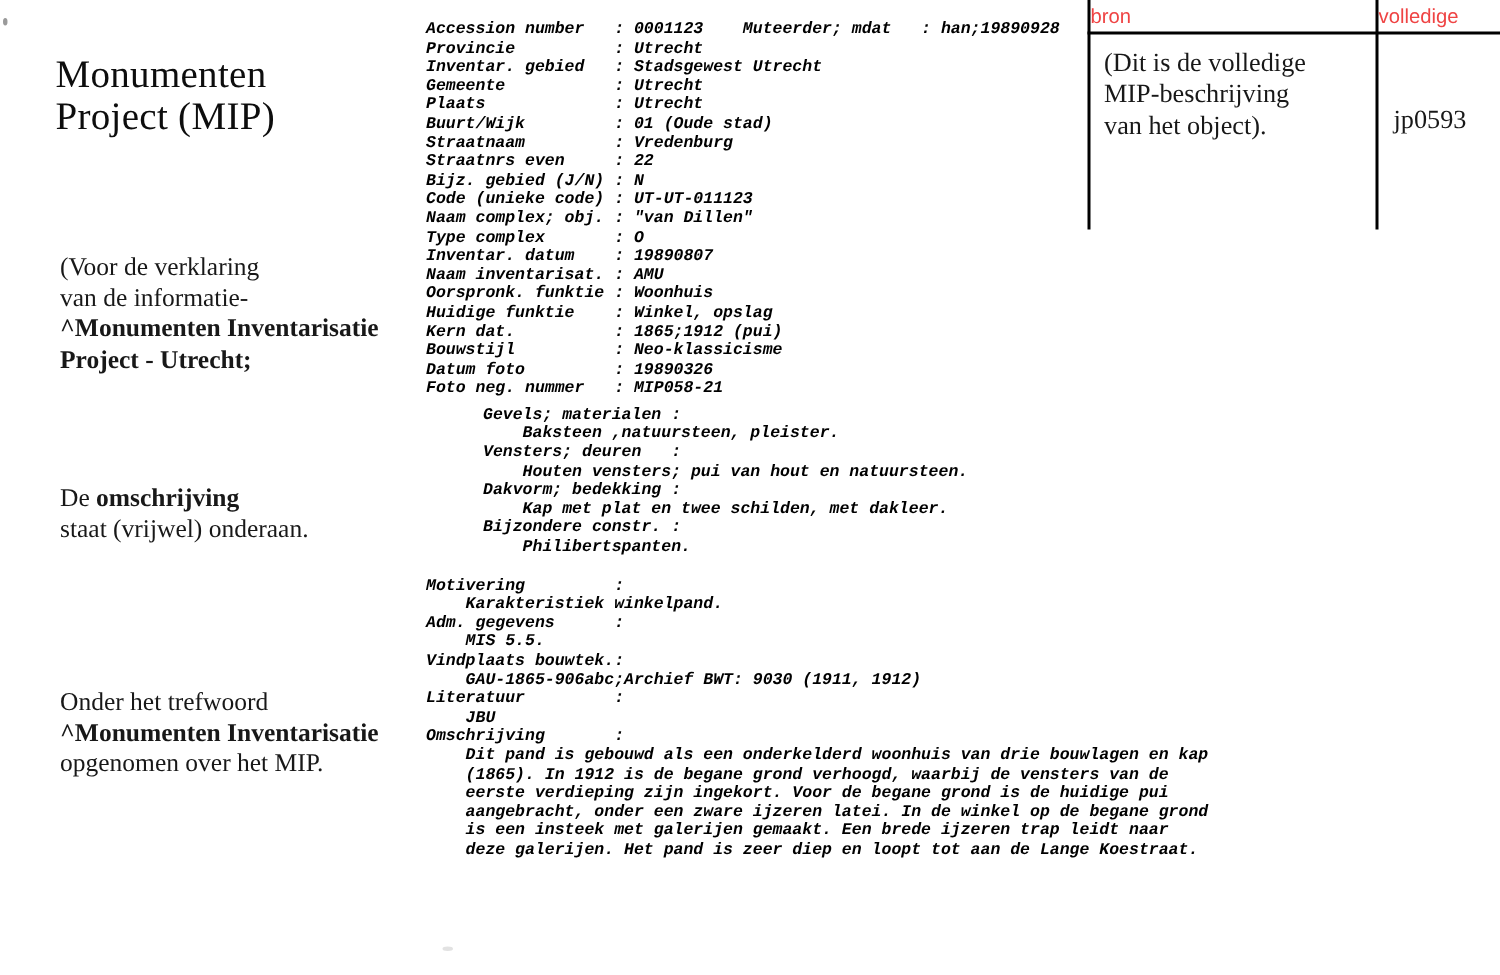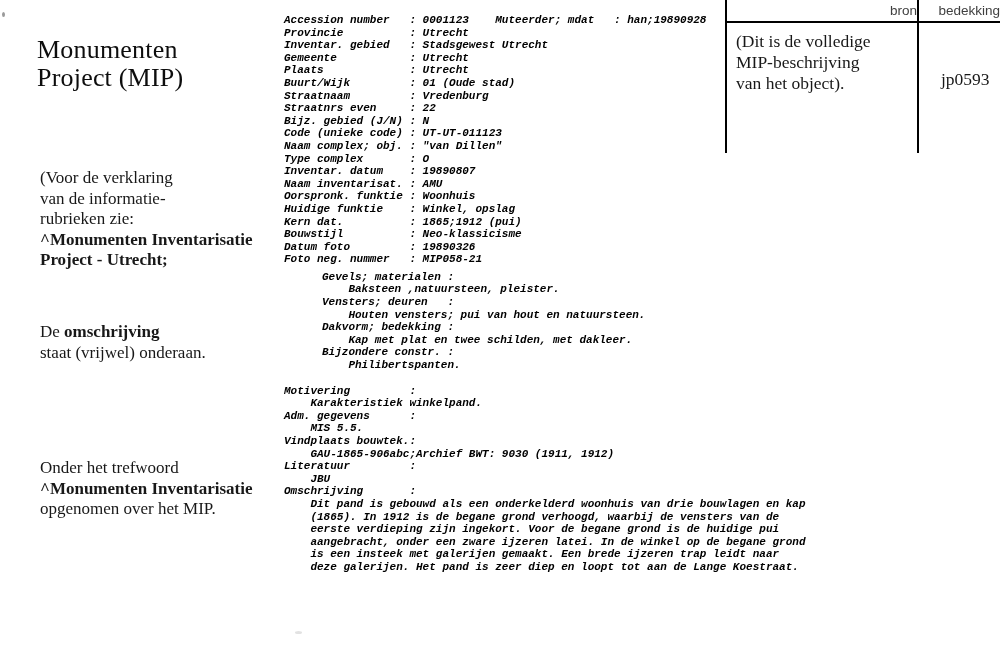--- a/index.html
+++ b/index.html
@@ -22,49 +22,48 @@
     font-size:11px; line-height:12.6px; color:#000000; white-space:pre;
   }
   .record pre.b2 { margin-top:5px;margin-left:38px; }
   .record pre.b3 { margin-top:13px; }
   
   .vline { position:absolute; top:0; width:2px; height:153px; }
   .vline.v1 { left:725px; }
   .vline.v2 { left:917px; }
   .hline { position:absolute; left:725px; top:21px; width:275px; height:2px; }
   .thead {
-    position:absolute; top:3px; text-align:right;
-    font-family:"Liberation Sans", sans-serif; font-size:13.5px; color:#404040;
+    position:absolute; top:3px; text-align:left;
+    font-family:"Liberation Sans", sans-serif; font-size:13.5px; color:#ef4444;
   }
   .thead.h1 { left:727px; width:190px; }
   .thead.h2 { left:919px; width:81px; }
   .cell-note {
     position:absolute; left:736px; top:31px; font-size:17.5px; line-height:21px;
     white-space:pre; color:#181818;
   }
-  .cell-code { position:absolute; left:929px; top:69px; font-size:17.5px; color:#181818;margin-left:12px; }
+  .cell-code { position:absolute; left:929px; top:69px; font-size:17.5px; color:#181818; }
   
   .speck { position:absolute; background:#c9c9c9; border-radius:50%; }
   .speck.s1 { left:2px; top:12px; width:3px; height:5px; background:#9a9a9a; }
   .speck.s2 { left:295px; top:631px; width:7px; height:3px; background:#e2e2e2; }
 </style>
 </head>
 <body>
 
 <div class="page">
 
   <div class="title">
     <span class="ln">Monumenten</span>
     <span class="ln">Project (MIP)</span>
   </div>
 
   <div class="para" style="top:168px">
     <span class="ln">(Voor de verklaring</span>
     <span class="ln">van de informatie-</span>
-    <span class="ln">rubrieken zie:</span>
     <span class="ln bold">^Monumenten Inventarisatie</span>
     <span class="ln bold">Project - Utrecht;</span>
   </div>
 
   <div class="para" style="top:322px">
     <span class="ln"><span>De </span><span class="bold">omschrijving</span></span>
     <span class="ln">staat (vrijwel) onderaan.</span>
   </div>
 
   <div class="para" style="top:458px">
@@ -116,21 +115,21 @@
     eerste verdieping zijn ingekort. Voor de begane grond is de huidige pui
     aangebracht, onder een zware ijzeren latei. In de winkel op de begane grond
     is een insteek met galerijen gemaakt. Een brede ijzeren trap leidt naar
     deze galerijen. Het pand is zeer diep en loopt tot aan de Lange Koestraat.</pre>
   </div>
 
   <div class="vline v1" style="background:#000"></div>
   <div class="vline v2" style="background:#000"></div>
   <div class="hline" style="background:#000"></div>
   <div class="thead h1">bron</div>
-  <div class="thead h2">bedekking</div>
+  <div class="thead h2">volledige</div>
   <div class="cell-note">(Dit is de volledige
 MIP-beschrijving
 van het object).</div>
   <div class="cell-code">jp0593</div>
 
   <div class="speck s1"></div>
   <div class="speck s2"></div>
 
 </div>
 

